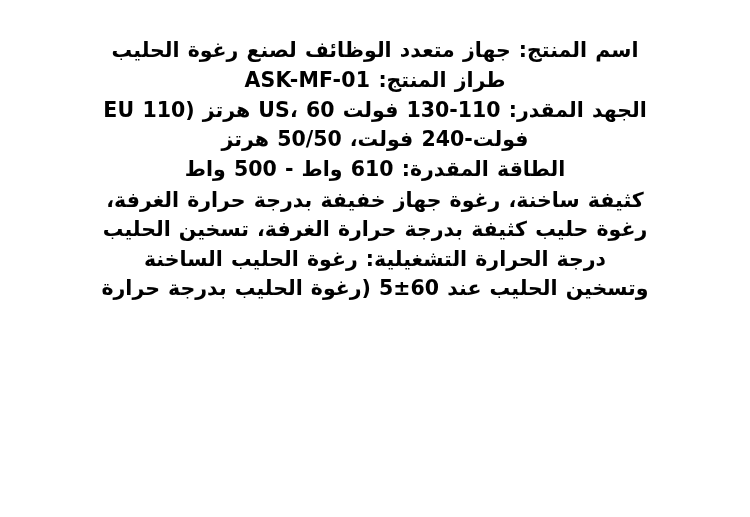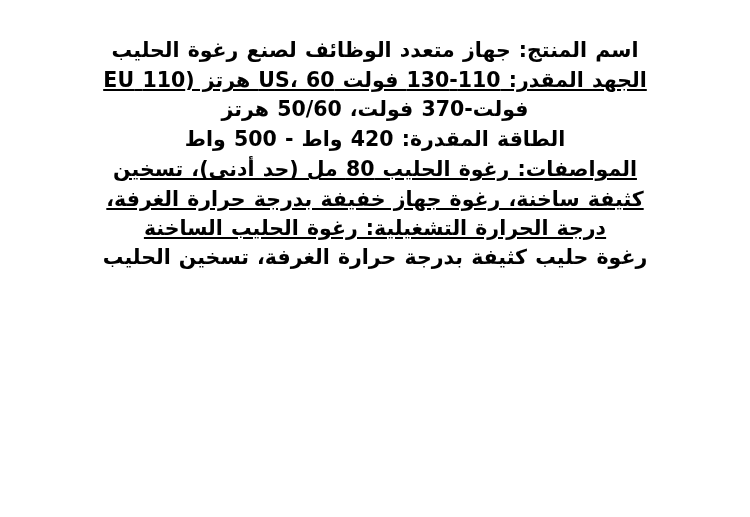--- a/index.html
+++ b/index.html
@@ -35,30 +35,30 @@
     color: #000000;
     font-weight: 700;
     font-size: 20.5px;
     line-height: 1.42;
     letter-spacing: 0.2px;
     margin: 0 0 1px 0;
     word-spacing: 1px;
   }
   .spec-item.tight {
     margin-bottom: 0;
-    text-decoration: underline;
   }
 </style>
 </head>
 <body>
 
 <div class="page">
   <ul class="spec-list">
     <li class="spec-item">اسم المنتج: جهاز متعدد الوظائف لصنع رغوة الحليب</li>
+    <li class="spec-item">طراز المنتج: ASK-MF-01</li>
     <li class="spec-item tight">الجهد المقدر: 110-130 فولت US، 60 هرتز (110 EU</li>
-    <li class="spec-item">فولت-370 فولت، 50/60 هرتز</li>
-    <li class="spec-item">الطاقة المقدرة: 420 واط - 500 واط</li>
-    <li class="spec-item tight">المواصفات: رغوة الحليب 80 مل (حد أدنى)، تسخين</li>
+    <li class="spec-item">فولت-240 فولت، 50/50 هرتز</li>
+    <li class="spec-item">الطاقة المقدرة: 610 واط - 500 واط</li>
     <li class="spec-item tight">كثيفة ساخنة، رغوة جهاز خفيفة بدرجة حرارة الغرفة،</li>
+    <li class="spec-item">رغوة حليب كثيفة بدرجة حرارة الغرفة، تسخين الحليب</li>
     <li class="spec-item tight">درجة الحرارة التشغيلية: رغوة الحليب الساخنة</li>
-    <li class="spec-item">رغوة حليب كثيفة بدرجة حرارة الغرفة، تسخين الحليب</li>
+    <li class="spec-item tight">وتسخين الحليب عند 60±5 (رغوة الحليب بدرجة حرارة</li>
   </ul>
 </div>
 
 </body></html>

